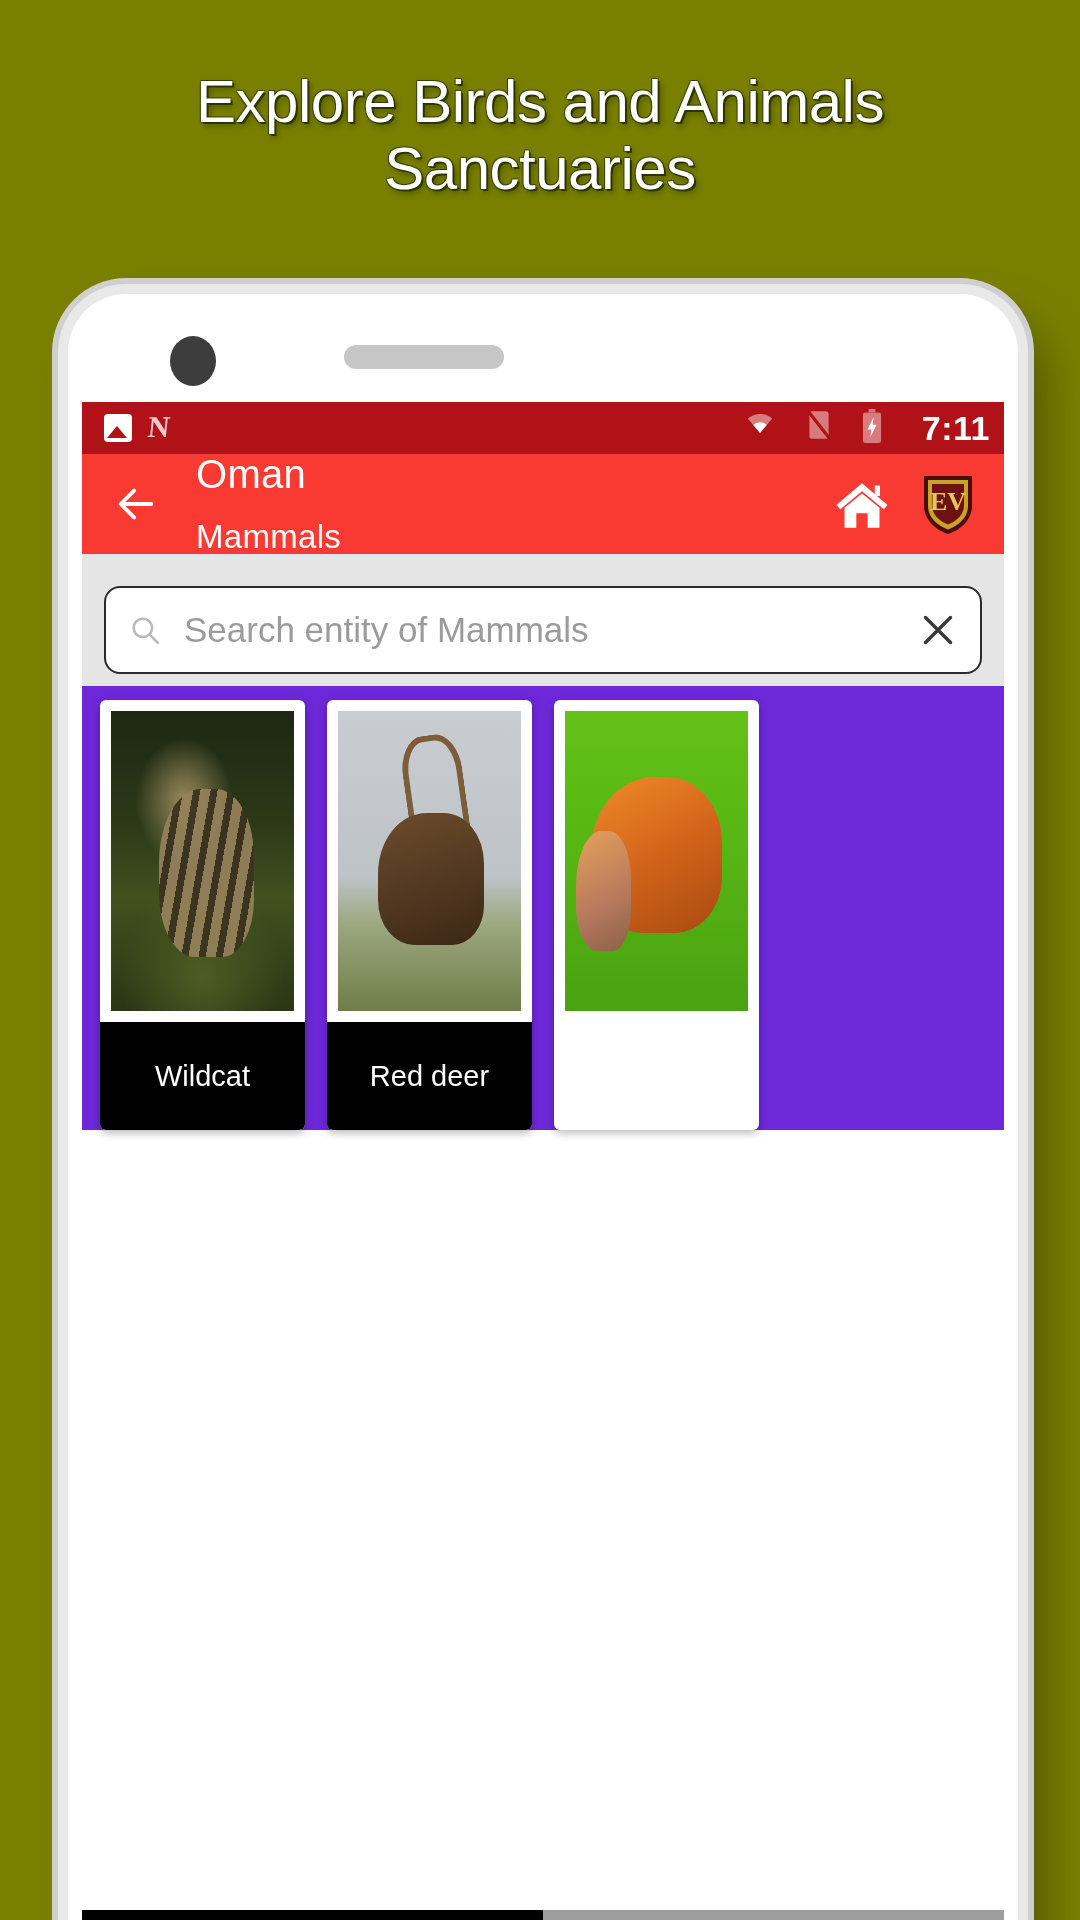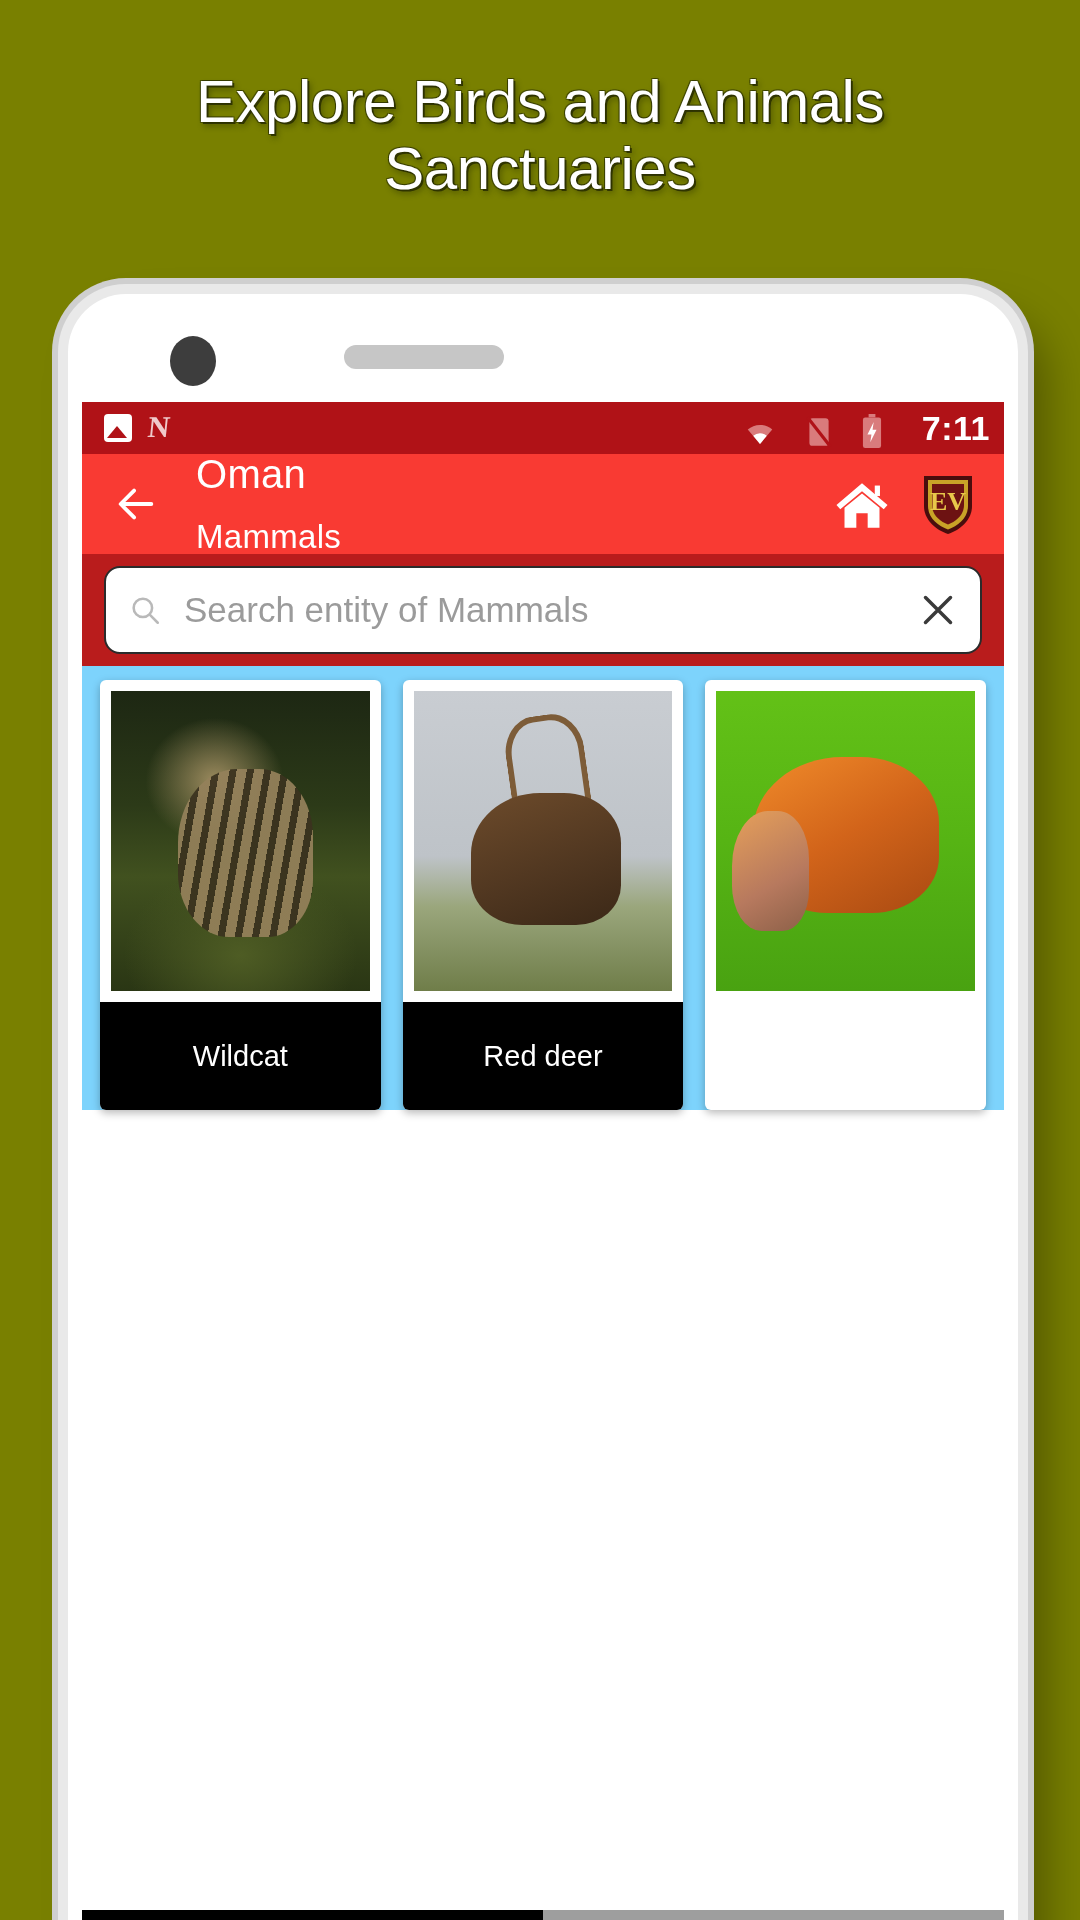--- a/index.html
+++ b/index.html
@@ -77,21 +77,21 @@
   
   .statusbar {
     height: 52px;
     background: #b01217;
     display: flex;
     align-items: center;
     padding: 0 14px 0 22px;
     color: #fff;
   }
   .sb-left { display: flex; align-items: center; gap: 16px; }
-  .sb-right { display: flex; align-items: flex-end; gap: 28px; margin-left: auto; }
+  .sb-right { display: flex; align-items: flex-start; gap: 28px; margin-left: auto; }
   .sb-time { font-size: 34px; font-weight: 700; color: #fff; letter-spacing: .5px; margin-left: 10px; }
 
   .icon-photo {
     width: 28px; height: 28px;
     background: #fff;
     border-radius: 4px;
     position: relative;
     overflow: hidden;
   }
   .icon-photo::after {
@@ -141,21 +141,21 @@
   .title-sub  { color:#fff; font-size: 33px; font-weight: 400; margin-top: 4px; letter-spacing:.3px;}
   .appbar-actions { margin-left:auto; display:flex; align-items:center; gap: 29px; padding-right: 8px; }
   .home-icon { width: 58px; height: 52px; color: #fff; }
   .ev-logo {
     width: 56px; height: 64px;
     position: relative;
     display: flex; align-items: center; justify-content: center;
   }
 
   
-  .search-wrap { background: #b91c1c; padding: 12px 22px 12px; }
+  .search-wrap { background: #e5e5e5; padding: 32px 22px 12px; }
   .search-box {
     height: 88px;
     border: 2px solid #2b2b2b;
     border-radius: 16px;
     display: flex;
     align-items: center;
     padding: 0 22px;
     background: #fff;
   }
   .search-icon { width: 34px; height: 34px; color: #b9b9b9; flex: 0 0 auto; }
@@ -166,23 +166,23 @@
     flex: 1 1 auto;
     white-space: nowrap;
     overflow: hidden;
   }
   .clear-icon { width: 40px; height: 40px; color: #3a3a3a; flex: 0 0 auto; }
 
   
   .grid {
     padding: 14px 18px 0;
     display: grid;
-    grid-template-columns: 1fr 1fr 1fr;
+    grid-template-columns: 1fr 1fr 1fr 1fr;
     gap: 18px 22px;
-    background: #7dd3fc;
+    background: #6d28d9;
   }
   .card {
     background: #fff;
     border-radius: 6px;
     box-shadow: 0 3px 8px rgba(0,0,0,.28);
     overflow: hidden;
     display: flex;
     flex-direction: column;
   }
   .card-img {

